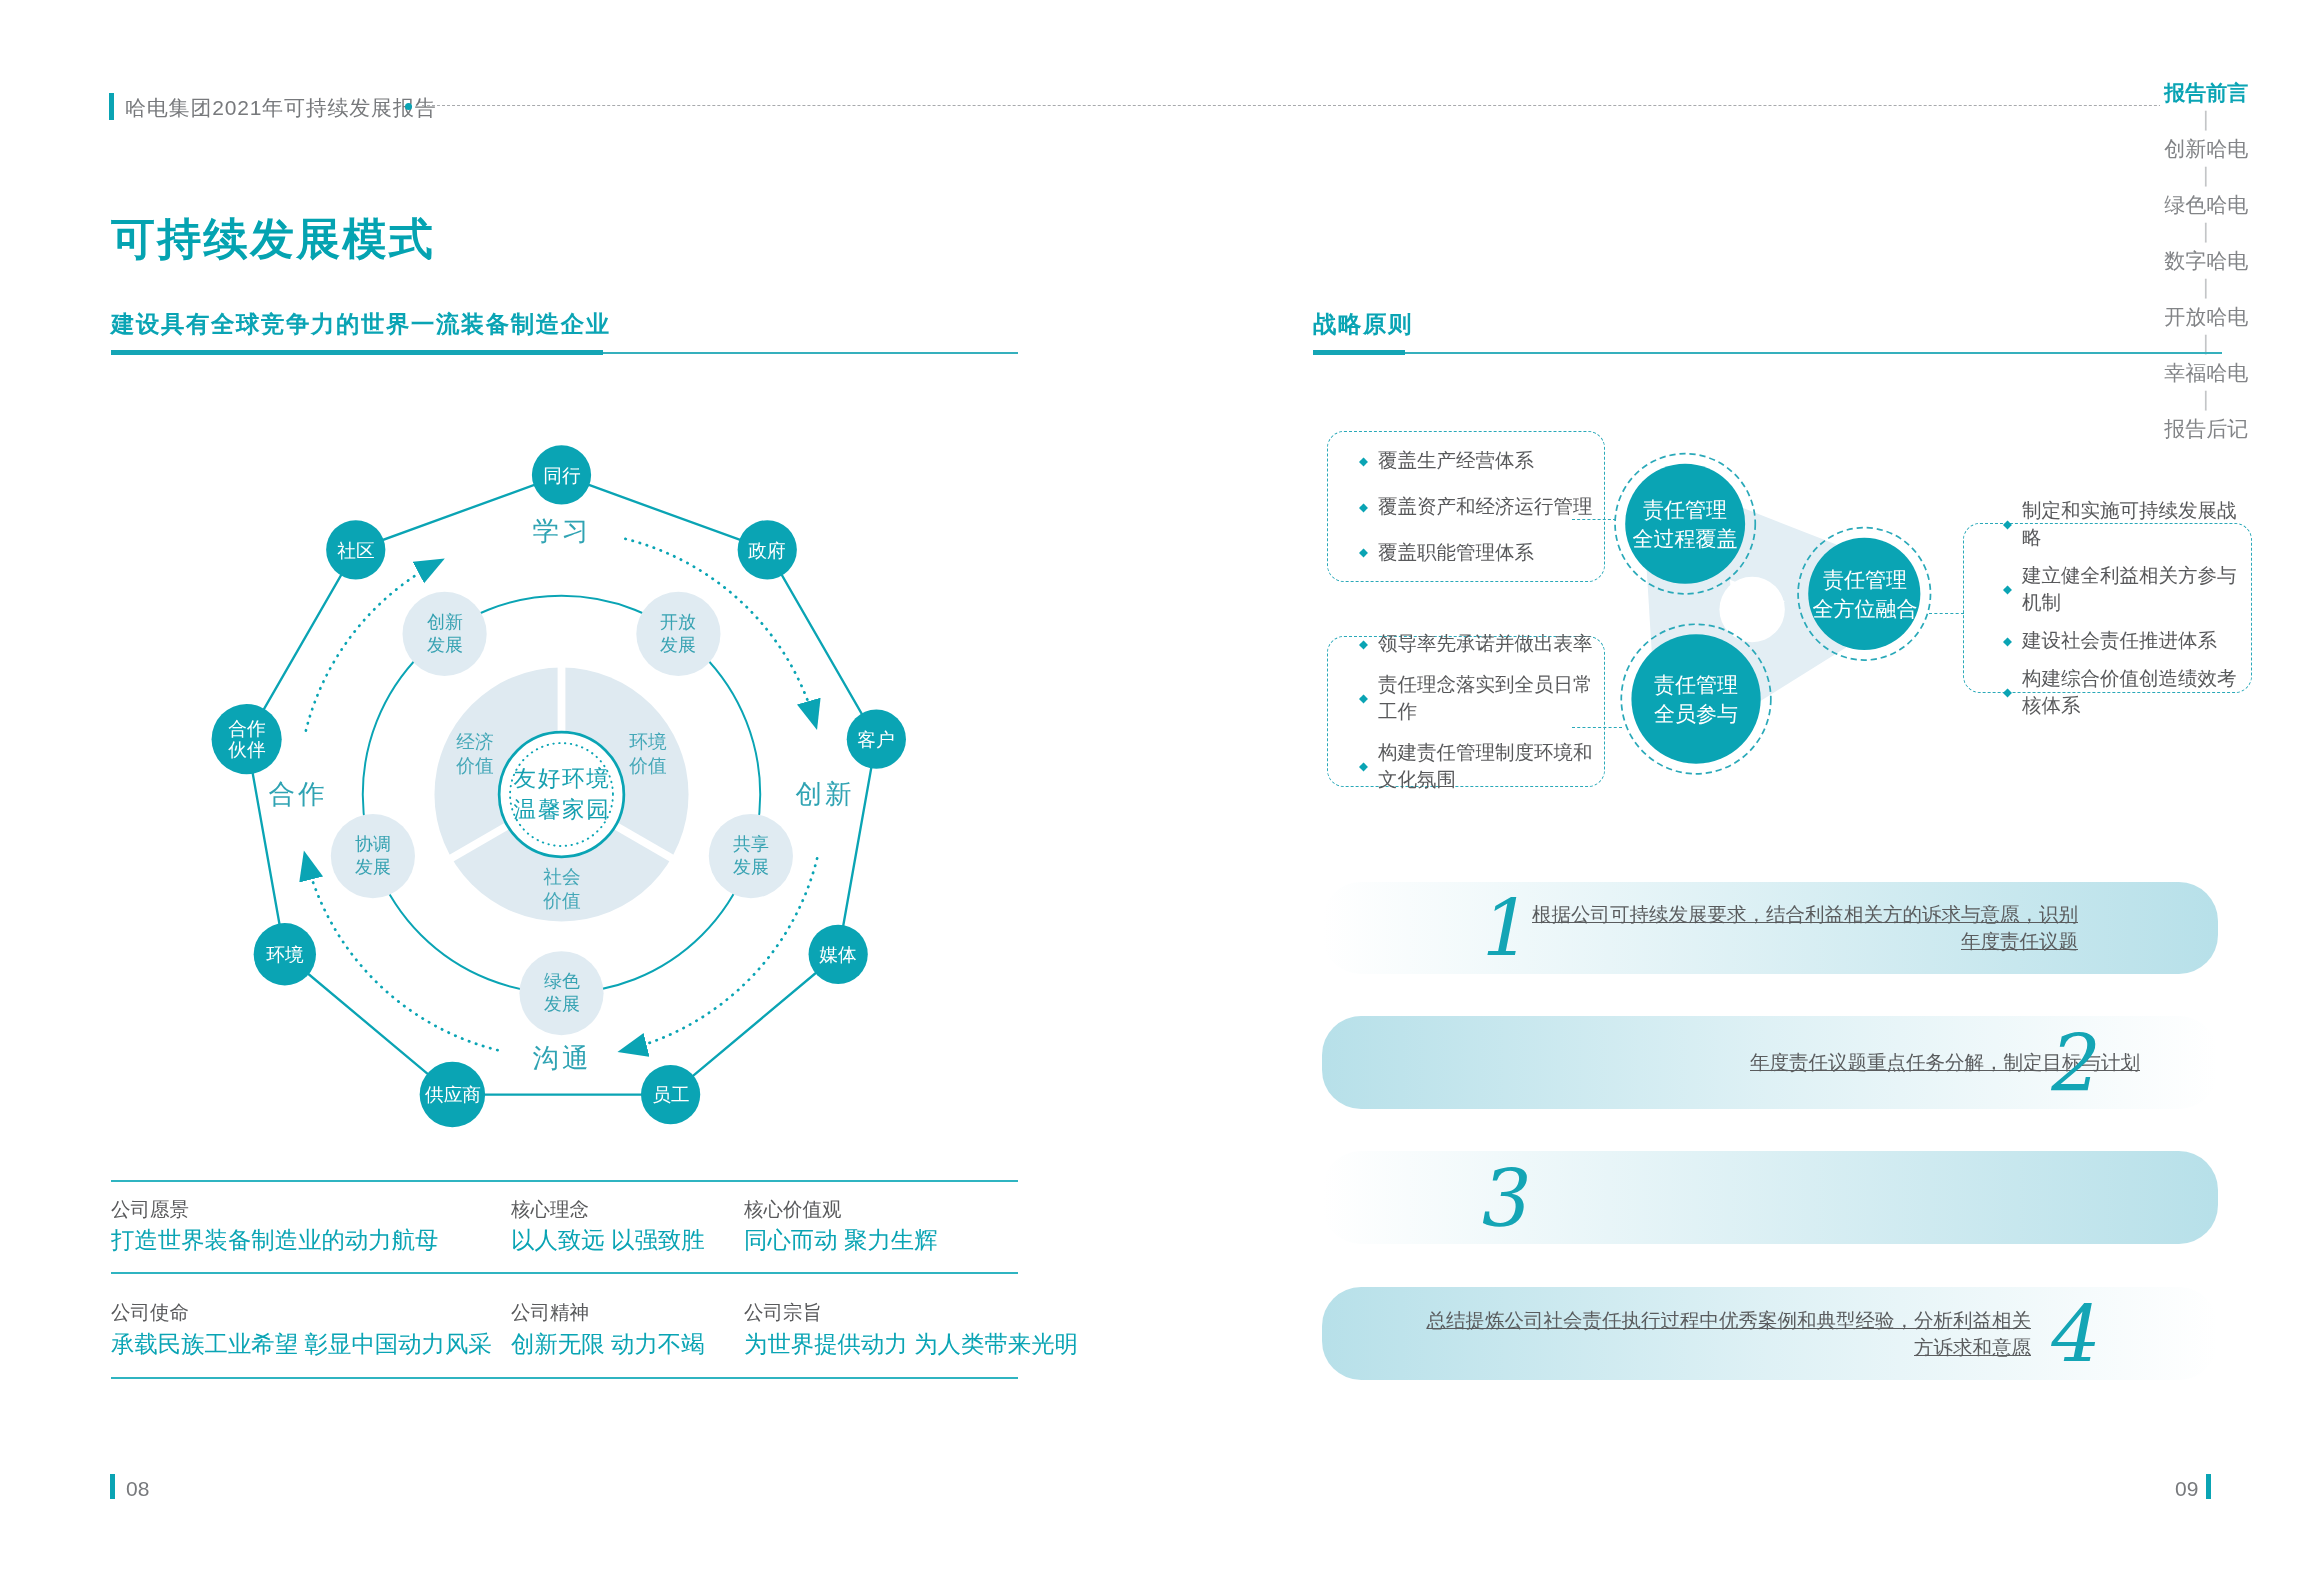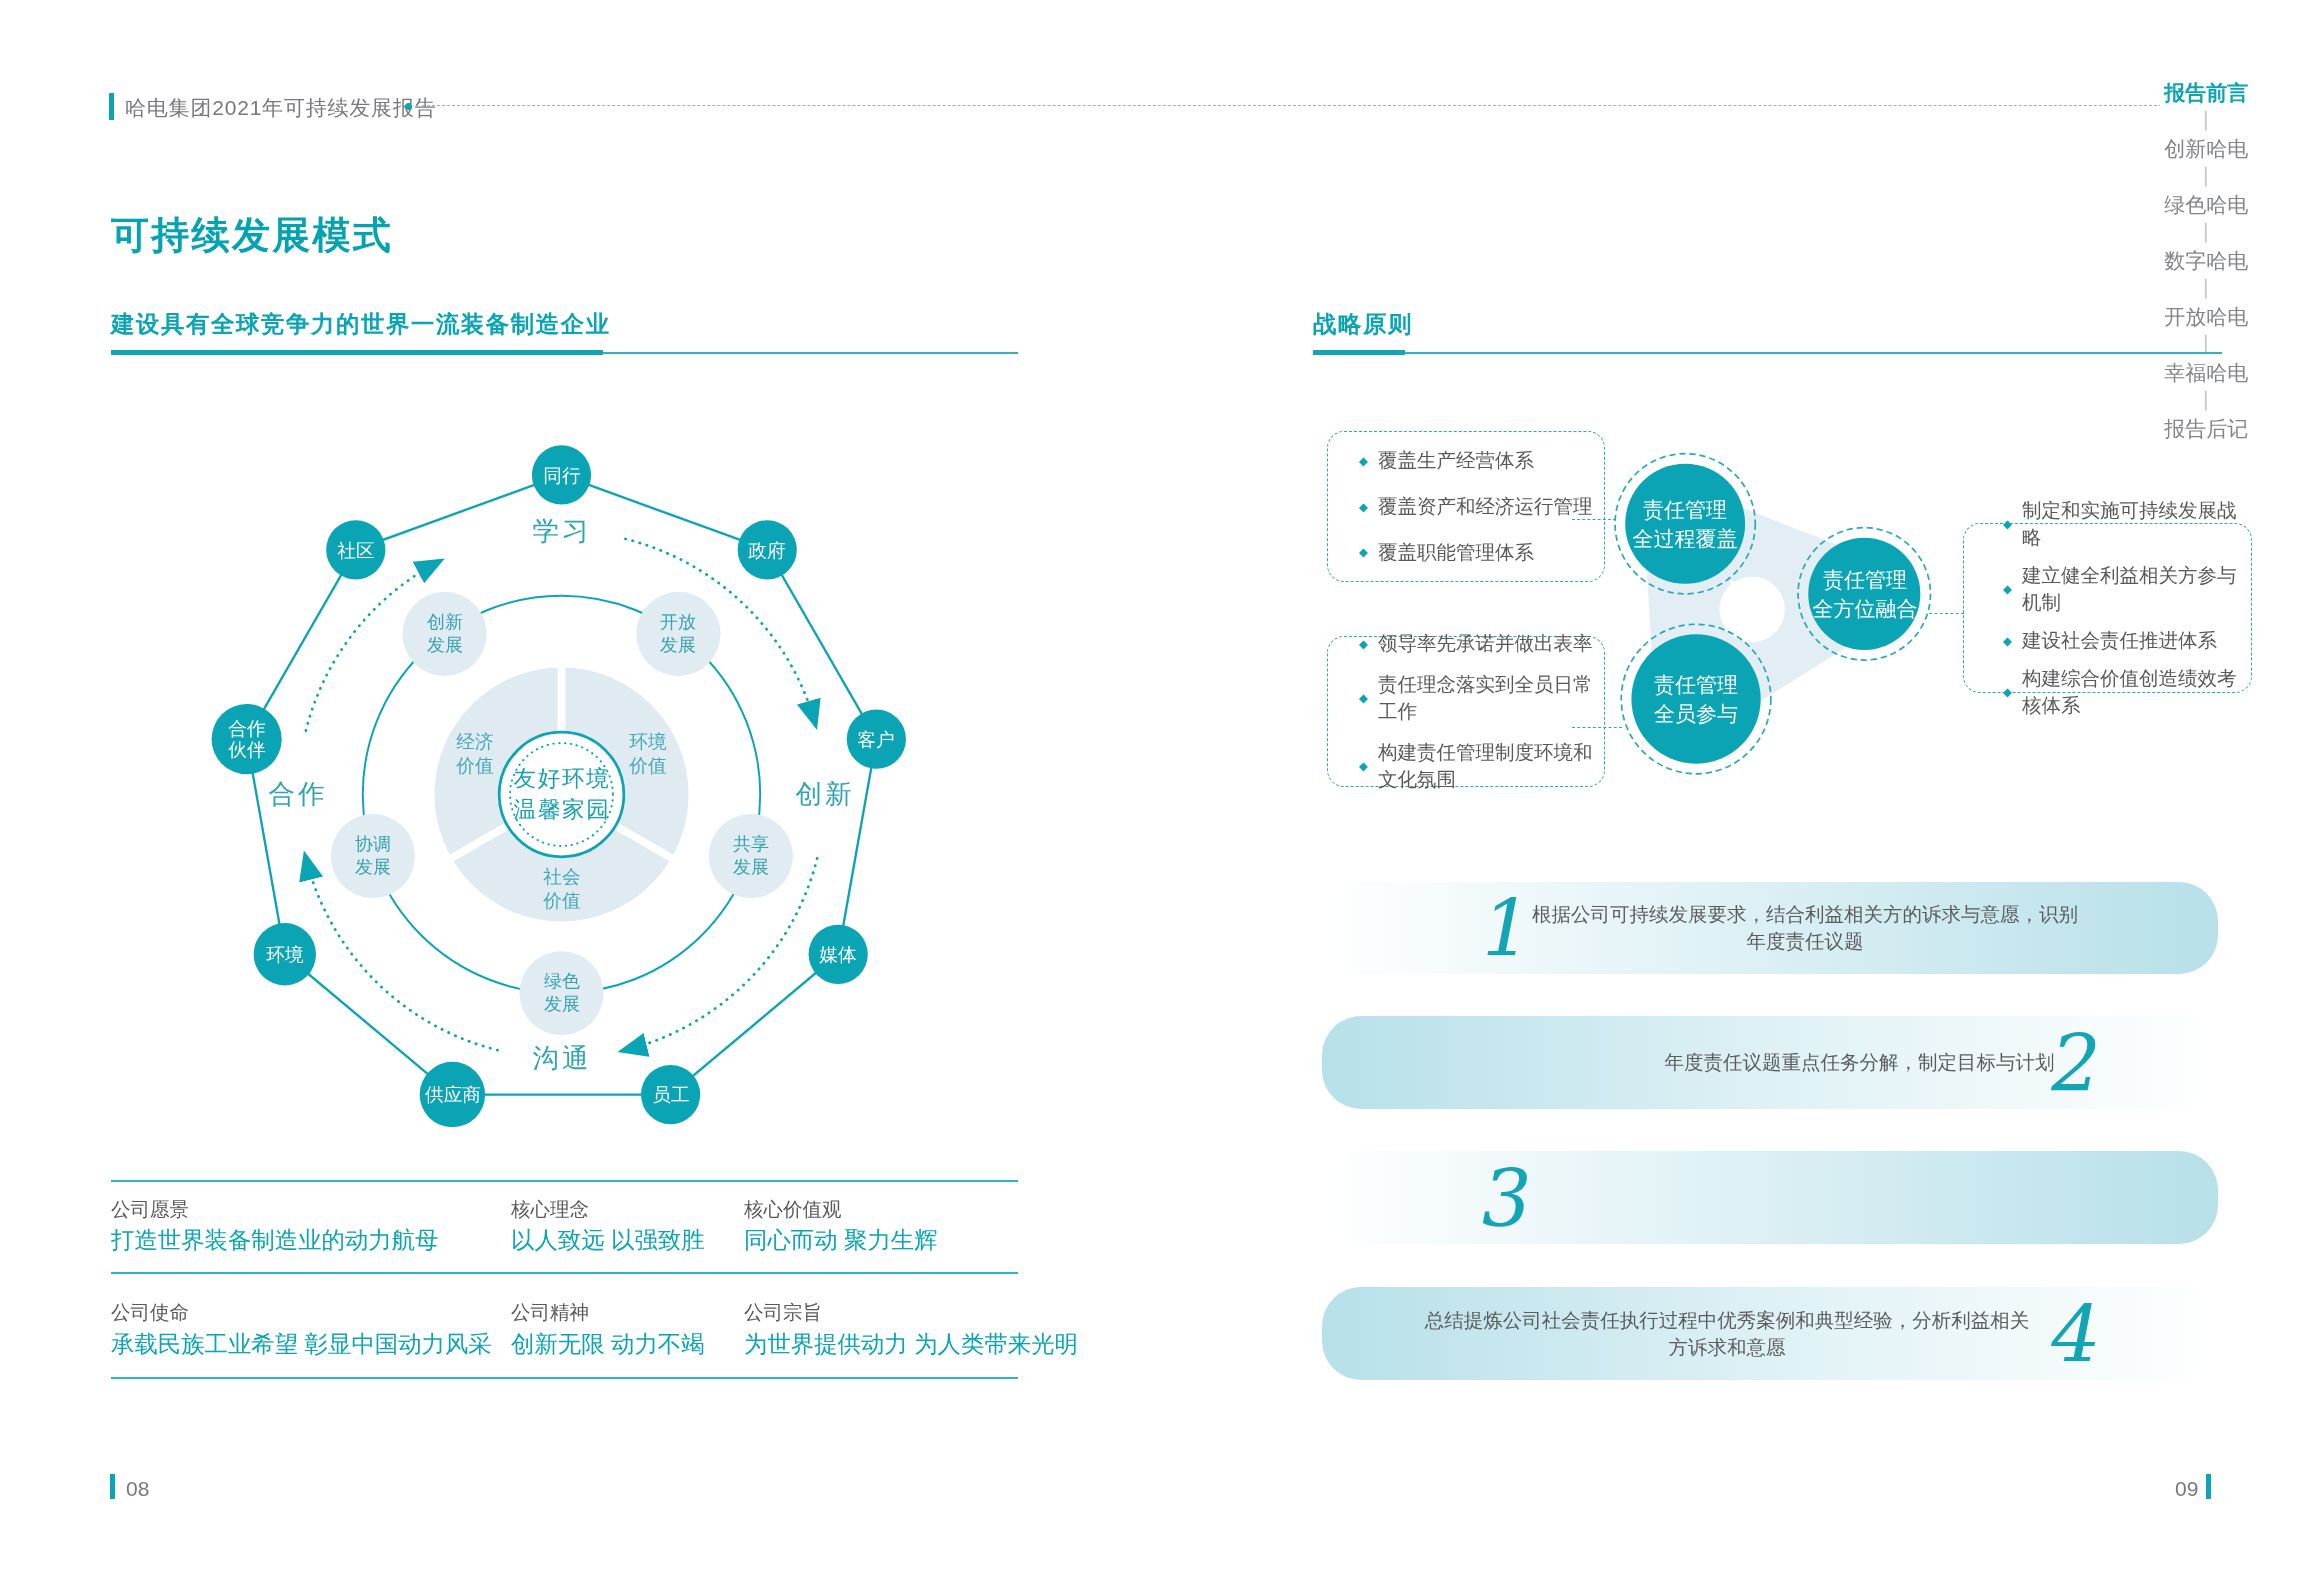--- a/index.html
+++ b/index.html
@@ -9,21 +9,21 @@
   .ctr{transform:translate(-50%,-50%);text-align:center;white-space:pre-line;}
   
   .hbar{width:4.7px;height:26.5px;background:#0aa4b4;}
   .htitle{font-size:21px;color:#77797c;letter-spacing:0.8px;}
   .hdot{width:7px;height:7px;border-radius:50%;background:#0aa4b4;}
   .hdash{border-top:1.9px dashed #a8aaad;}
   .nav{display:flex;align-items:center;font-size:21px;color:#828487;}
   .nav .sep{color:#c3c5c7;padding:0 11px;font-weight:300;}
   .nav .active{color:#0aa4b4;font-weight:bold;}
   
-  .ptitle{font-size:38px;font-weight:bold;color:#04a3b1;letter-spacing:2.3px;}
+  .ptitle{font-size:44px;font-weight:bold;color:#04a3b1;letter-spacing:2.3px;}
   .psub{font-size:23.4px;font-weight:bold;color:#0aa4b4;letter-spacing:1.6px;}
   .rule{height:1.6px;background:#35b0bd;}
   .rule .thick{position:absolute;top:-1.6px;height:4.7px;background:#14a5b5;}
   
   .nodelbl{color:#fff;font-size:18.7px;line-height:21px;font-weight:500;}
   .ringlbl{color:#2fa3b3;font-size:26.5px;letter-spacing:3.1px;}
   .devlbl{color:#37a2b2;font-size:18px;line-height:22.6px;}
   .seclbl{color:#45a8b8;font-size:18.7px;line-height:24px;}
   .centerlbl{color:#16a0b0;font-size:22.6px;line-height:31px;letter-spacing:1.6px;}
   
@@ -31,21 +31,21 @@
   .glabel{font-size:19.5px;color:#58595b;}
   .gvalue{font-size:23.4px;color:#0aa4b4;font-weight:500;}
   
   .dbox{border:1.9px dashed #2aa9b9;border-radius:17px;display:flex;flex-direction:column;justify-content:center;}
   .bullet{display:flex;align-items:center;gap:10px;font-size:19.5px;color:#58595b;}
   .bullet .dia{color:#0aa4b4;font-size:11.7px;}
   .circlbl{color:#fff;font-size:21px;line-height:29px;font-weight:500;}
   .dconn{border-top:1.9px dashed #2aa9b9;}
   
   .step{border-radius:39px;display:flex;align-items:center;}
-  .step .txt{flex:1;text-align:center;font-size:19.5px;color:#5a5c5e;}
+  .step .txt{flex:1;text-align:right;font-size:19.5px;color:#5a5c5e;text-decoration:underline;}
   .step .num{position:absolute;font-family:"DejaVu Serif",serif;font-style:italic;
              font-size:78px;color:#14a5b5;line-height:78px;}
   .grad-r{background:linear-gradient(90deg,rgba(183,224,233,0) 0%,rgba(183,224,233,0.45) 45%,#b7e0e9 100%);}
   .grad-l{background:linear-gradient(90deg,#b7e0e9 0%,rgba(183,224,233,0.45) 50%,rgba(183,224,233,0) 100%);}
   
   .fnum{font-size:21px;color:#77797c;}
   .fbar{width:4.7px;height:25px;background:#0aa4b4;}
 </style>
 </head>
 <body>

